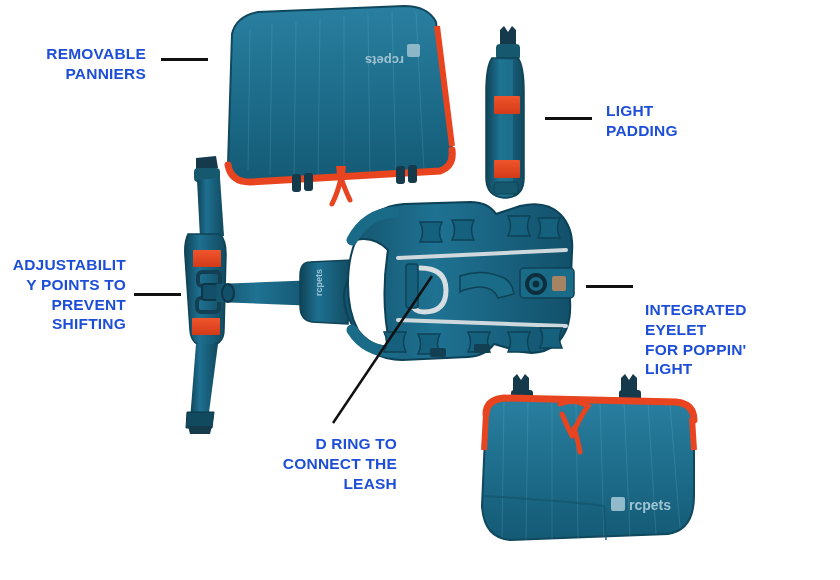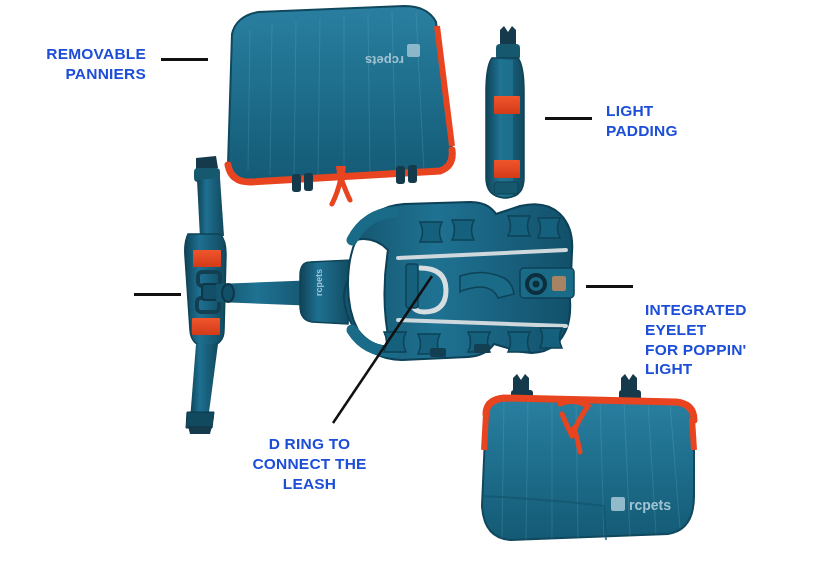--- a/index.html
+++ b/index.html
@@ -20,21 +20,21 @@
     font-family: "Liberation Sans", sans-serif;
     font-weight: bold;
     font-size: 15.5px;
     line-height: 1.28;
     letter-spacing: 0.2px;
     color: #1d4ed8;
     white-space: pre-line;
   }
   .callout.right-al { text-align: right; }
   .callout.left-al  { text-align: left; }
-  .callout.center-al{ text-align: center; }
+  .callout.center-al{ text-align: right; }
 
   .leader {
     position: absolute;
     background: #111111;
     height: 3px;
   }
   svg.art {
     position: absolute;
     left: 0; top: 0;
     width: 840px;
@@ -300,20 +300,24 @@
   <div class="leader" style="left:545px; top:117px; width:47px;"></div>
   <div class="leader" style="left:134px; top:293px; width:47px;"></div>
   <div class="leader" style="left:586px; top:285px; width:47px;"></div>
 
   <div class="callout right-al" style="left:10px; top:44px; width:136px;">REMOVABLE
 PANNIERS</div>
 
   <div class="callout left-al" style="left:606px; top:101px; width:160px;">LIGHT
 PADDING</div>
 
+  <div class="callout right-al" style="left:4px; top:255px; width:122px;">ADJUSTABILIT
+Y POINTS TO
+PREVENT
+SHIFTING</div>
 
   <div class="callout left-al" style="left:645px; top:254px; width:180px;margin-top:46px;">INTEGRATED
 EYELET
 FOR POPPIN'
 LIGHT</div>
 
   <div class="callout center-al" style="left:222px; top:434px; width:175px;">D RING TO
 CONNECT THE
 LEASH</div>
 

